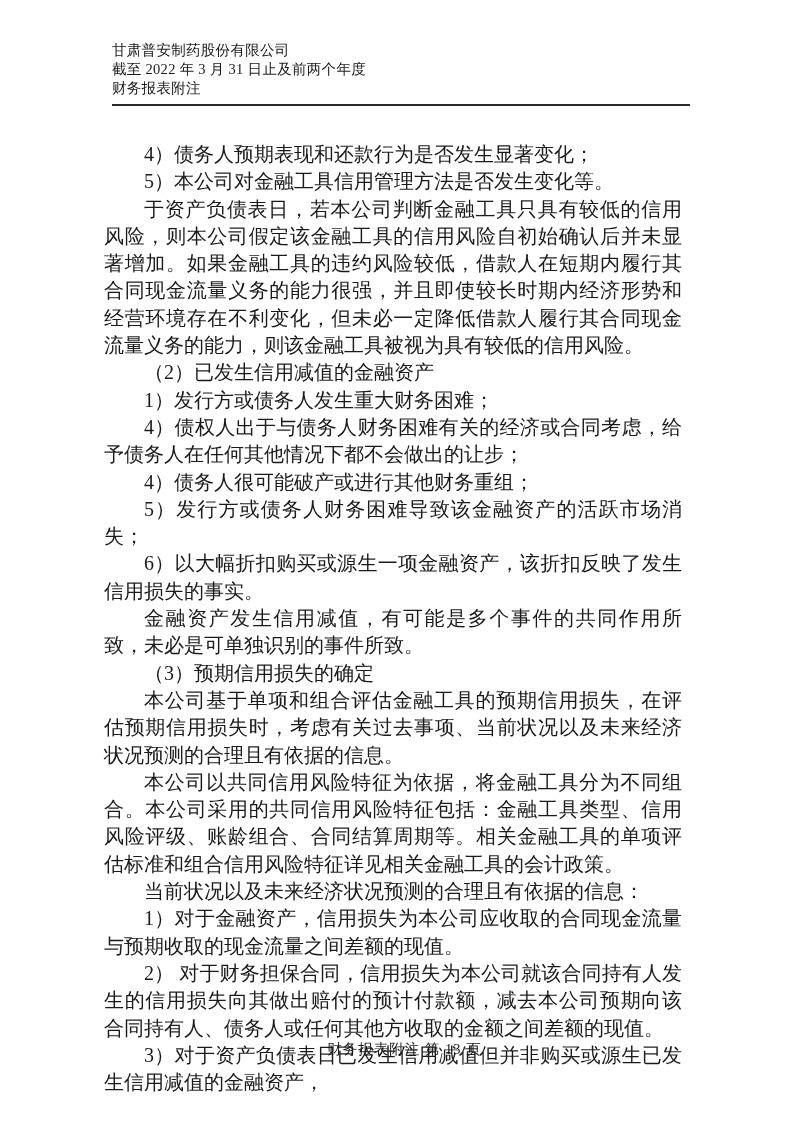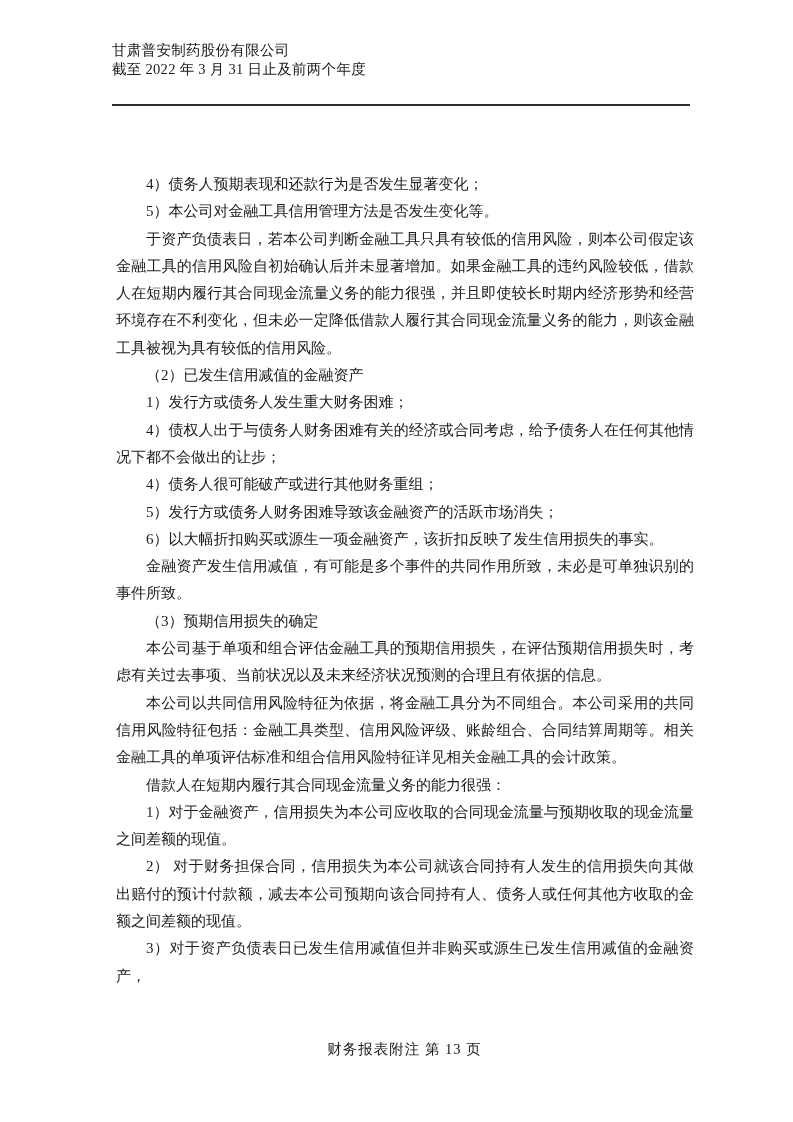--- a/index.html
+++ b/index.html
@@ -26,27 +26,26 @@
   }
   .doc-header div { margin: 0; }
   .header-rule {
     position: absolute;
     left: 112px; top: 104px;
     width: 578px; height: 0;
     border-top: 2.2px solid #2b2b2b;
   }
   .doc-body {
     position: absolute;
-    left: 116px; top: 141px;
+    left: 104px; top: 141px;
     width: 578px;
-    font-size: 15px;
+    font-size: 20px;
     line-height: 27.3px;
     text-align: justify;
     text-justify: inter-ideograph;
-    margin-top: 30px;
   }
   .doc-body p.para {
     margin: 0; padding: 0;
     text-indent: 2em;
   }
   .doc-footer {
     position: absolute;
     left: 8px; top: 1040px;
     width: 793px;
     text-align: center;
@@ -56,39 +55,40 @@
   }
 </style>
 </head>
 <body>
 
 <div class="page">
 
   <div class="doc-header">
     <div>甘肃普安制药股份有限公司</div>
     <div>截至 2022 年 3 月 31 日止及前两个年度</div>
+    <div>财务报表附注</div>
   </div>
 
   <div class="header-rule"></div>
 
   <div class="doc-body">
       <p class="para">4）债务人预期表现和还款行为是否发生显著变化；</p>
       <p class="para">5）本公司对金融工具信用管理方法是否发生变化等。</p>
       <p class="para">于资产负债表日，若本公司判断金融工具只具有较低的信用风险，则本公司假定该金融工具的信用风险自初始确认后并未显著增加。如果金融工具的违约风险较低，借款人在短期内履行其合同现金流量义务的能力很强，并且即使较长时期内经济形势和经营环境存在不利变化，但未必一定降低借款人履行其合同现金流量义务的能力，则该金融工具被视为具有较低的信用风险。</p>
       <p class="para">（2）已发生信用减值的金融资产</p>
       <p class="para">1）发行方或债务人发生重大财务困难；</p>
       <p class="para">4）债权人出于与债务人财务困难有关的经济或合同考虑，给予债务人在任何其他情况下都不会做出的让步；</p>
       <p class="para">4）债务人很可能破产或进行其他财务重组；</p>
       <p class="para">5）发行方或债务人财务困难导致该金融资产的活跃市场消失；</p>
       <p class="para">6）以大幅折扣购买或源生一项金融资产，该折扣反映了发生信用损失的事实。</p>
       <p class="para">金融资产发生信用减值，有可能是多个事件的共同作用所致，未必是可单独识别的事件所致。</p>
       <p class="para">（3）预期信用损失的确定</p>
       <p class="para">本公司基于单项和组合评估金融工具的预期信用损失，在评估预期信用损失时，考虑有关过去事项、当前状况以及未来经济状况预测的合理且有依据的信息。</p>
       <p class="para">本公司以共同信用风险特征为依据，将金融工具分为不同组合。本公司采用的共同信用风险特征包括：金融工具类型、信用风险评级、账龄组合、合同结算周期等。相关金融工具的单项评估标准和组合信用风险特征详见相关金融工具的会计政策。</p>
-      <p class="para">借款人在短期内履行其合同现金流量义务的能力很强：</p>
+      <p class="para">当前状况以及未来经济状况预测的合理且有依据的信息：</p>
       <p class="para">1）对于金融资产，信用损失为本公司应收取的合同现金流量与预期收取的现金流量之间差额的现值。</p>
       <p class="para">2） 对于财务担保合同，信用损失为本公司就该合同持有人发生的信用损失向其做出赔付的预计付款额，减去本公司预期向该合同持有人、债务人或任何其他方收取的金额之间差额的现值。</p>
       <p class="para">3）对于资产负债表日已发生信用减值但并非购买或源生已发生信用减值的金融资产，</p>
     </div>
 
   <div class="doc-footer">
     <span>财务报表附注 第 13 页</span>
   </div>
 
 </div>

